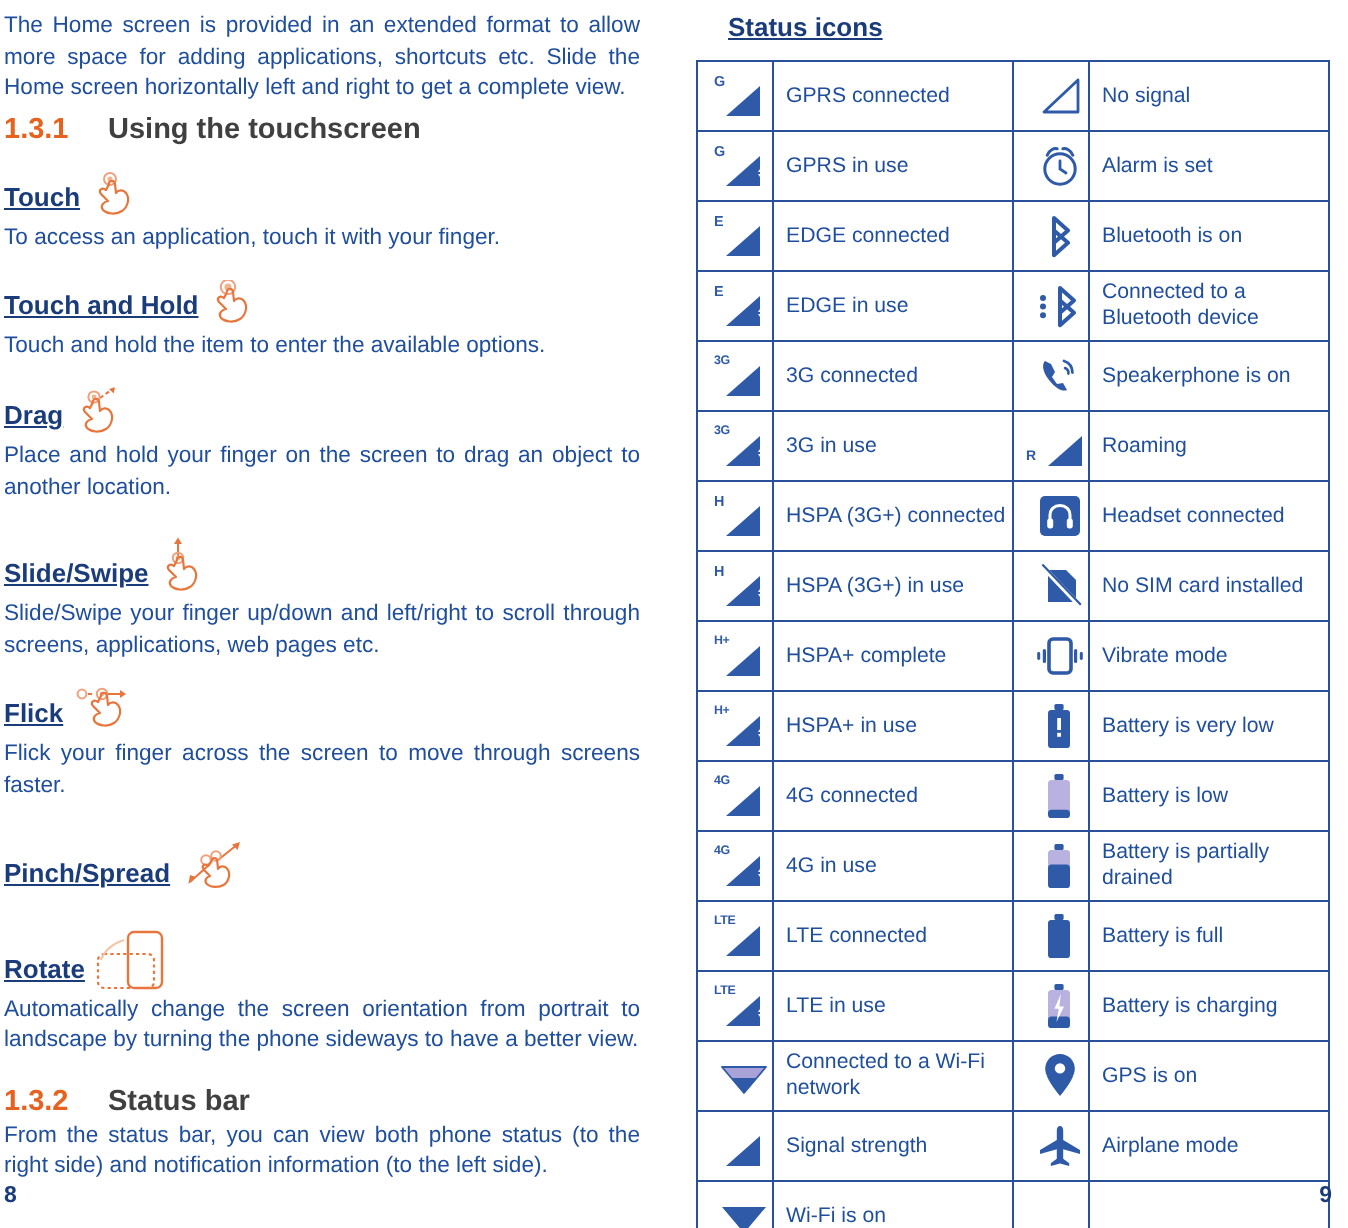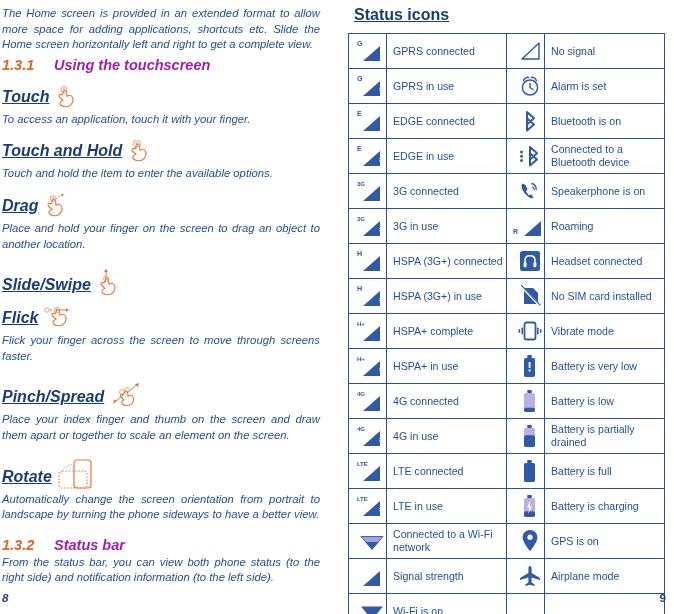--- a/index.html
+++ b/index.html
@@ -13,21 +13,20 @@
 
   
   .page {
     position: absolute; inset: 0;
     display: flex;
   }
   .col-left {
     width: 340px; height: 614px;
     position: relative;
     padding: 6px 20px 0 2px;
-    font-style: italic;
   }
   .col-right {
     width: 334px; height: 614px;
     position: relative;
     padding: 6px 6px 0 6px;
   }
 
   
   .body-text {
     color: #1f4e9c;
@@ -44,31 +43,31 @@
     display: flex;
     align-items: baseline;
   }
   .sec-num {
     color: #e8621f;
     font-weight: bold;
     width: 52px;
     flex: 0 0 52px;
     font-size: 14.5px;
   }
-  .sec-title { color: #a21caf; }
+  .sec-title { color: #404040; }
 
   .gest-head {
     margin: 13px 0 6px 0;
     display: flex;
     align-items: flex-end;
     height: 20px;
   }
   .gest-label {
     color: #1a3c7a;
-    font-size: 16px;
+    font-size: 13px;
     font-weight: bold;
     text-decoration: underline;
     white-space: nowrap;
   }
   .gest-ill {
     margin-left: 6px;
     position: relative;
     top: 2px;
   }
   .para { margin: 4px 0 0 0; }
@@ -80,24 +79,24 @@
     font-size: 11.5px;
     font-weight: bold;
     color: #1a3c7a;
   }
   .pg-left { left: 2px; }
   .pg-right { right: 8px; }
 
   
   .status-title {
     color: #1a3c7a;
-    font-size: 16px;
+    font-size: 13px;
     font-weight: bold;
     text-decoration: underline;
-    margin: 0 0 9px 8px;
+    margin: 0 0 9px 18px;
   }
   table.icons {
     border-collapse: collapse;
     table-layout: fixed;
     width: 316px;
     margin-left: 2px;
   }
   table.icons td {
     border: 1px solid #2a4f9b;
     color: #1f4e9c;
@@ -231,20 +230,21 @@
       <span class="gest-ill">
         <svg width="34" height="28" viewBox="0 0 34 28">
           <path d="M9 10 L9 2" stroke="#e8763c" stroke-width="1"></path>
           <path d="M7 4 L9 0.8 L11 4 Z" fill="#e8763c"></path>
           <circle cx="9" cy="11" r="2.6" fill="none" stroke="#f0a07a" stroke-width="1"></circle>
           <circle cx="9" cy="11" r="1.2" fill="#f2b48f"></circle>
           <path d="M7 15 C5 13.5 3 15 4.5 17 L8 20.5 C5.5 21 4 23 5.5 25 C7.5 27 12 27.5 15 25.5 C18 23.5 19 19 17 16.5 C15.5 14.5 13 15 12 16.5 L11.5 12 C11.2 9.8 8.2 10 8.4 12.3 Z" fill="none" stroke="#e8763c" stroke-width="1.1" stroke-linejoin="round"></path>
         </svg>
       </span>
     </div>
+    <p class="body-text para">Slide/Swipe your finger up/down and left/right to scroll through screens, applications, web pages etc.</p>
 
     <div class="gest-head">
       <span class="gest-label">Flick</span>
       <span class="gest-ill">
         <svg width="42" height="24" viewBox="0 0 42 24">
           <circle cx="3" cy="5" r="2.2" fill="none" stroke="#f0a07a" stroke-width="1"></circle>
           <path d="M6 5 L9 5" stroke="#e8763c" stroke-width="1" stroke-dasharray="2,1.5"></path>
           <circle cx="13" cy="5" r="2.6" fill="none" stroke="#f0a07a" stroke-width="1"></circle>
           <circle cx="13" cy="5" r="1.2" fill="#f2b48f"></circle>
           <path d="M16 5 L24 5" stroke="#e8763c" stroke-width="1"></path>
@@ -264,21 +264,20 @@
           <path d="M14 12 L4 21" stroke="#e8763c" stroke-width="1"></path>
           <path d="M7 18.5 L3.2 22 L4 17.5 Z" fill="#e8763c"></path>
           <path d="M18 10 L28 2" stroke="#e8763c" stroke-width="1"></path>
           <path d="M25 2.2 L29 1 L27.8 5 Z" fill="#e8763c"></path>
           <circle cx="12" cy="10" r="2.4" fill="none" stroke="#f0a07a" stroke-width="1"></circle>
           <circle cx="17" cy="8" r="2.4" fill="none" stroke="#f0a07a" stroke-width="1"></circle>
           <path d="M13 13 C11 11.5 9.5 13 11 15 L14 18 C12 18.6 11 20.4 12.4 22 C14.4 23.8 18.5 24 21 22.4 C23.6 20.6 24.4 16.6 22.6 14.4 C21.2 12.6 19 13 18 14.4 L17.6 10.4 C17.3 8.4 14.6 8.6 14.8 10.7 Z" fill="none" stroke="#e8763c" stroke-width="1.1" stroke-linejoin="round"></path>
         </svg>
       </span>
     </div>
-    <p class="body-text para">Place your index finger and thumb on the screen and draw them apart or together to scale an element on the screen.</p>
 
     <div class="spacer-sm"></div>
 
     <div class="gest-head">
       <span class="gest-label">Rotate</span>
       <span class="gest-ill" style="top:6px;">
         <svg width="46" height="34" viewBox="0 0 46 34">
           <rect x="16" y="2" width="17" height="28" rx="3" ry="3" fill="none" stroke="#e8763c" stroke-width="1.2"></rect>
           <rect x="1" y="13" width="28" height="17" rx="3" ry="3" fill="none" stroke="#e8763c" stroke-width="1.1" stroke-dasharray="1.6,1.6"></rect>
           <path d="M14 6 C8 8 4 12 2.5 16" fill="none" stroke="#f3c3a6" stroke-width="1"></path>

